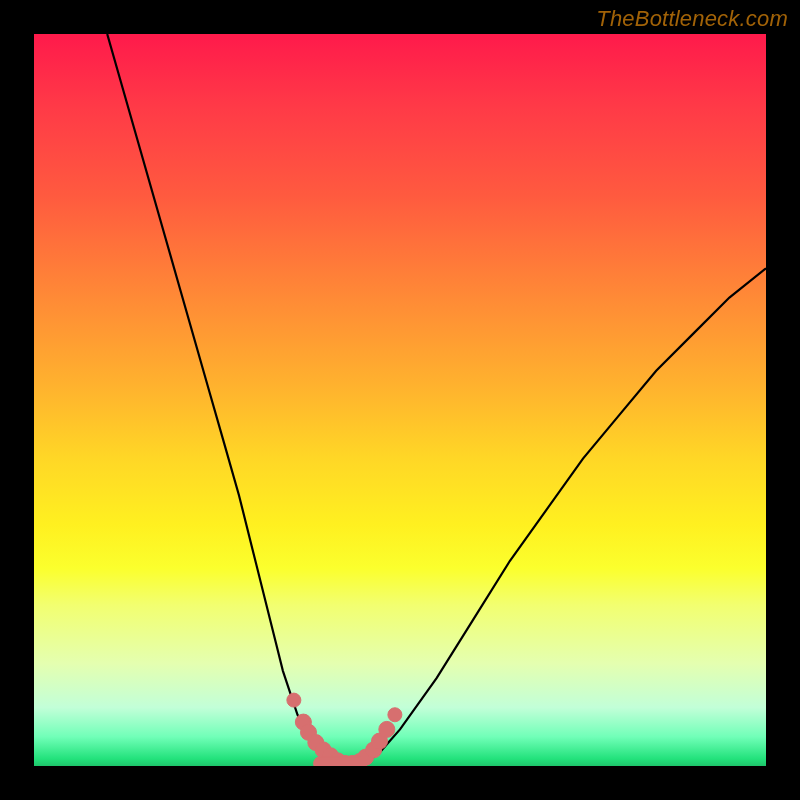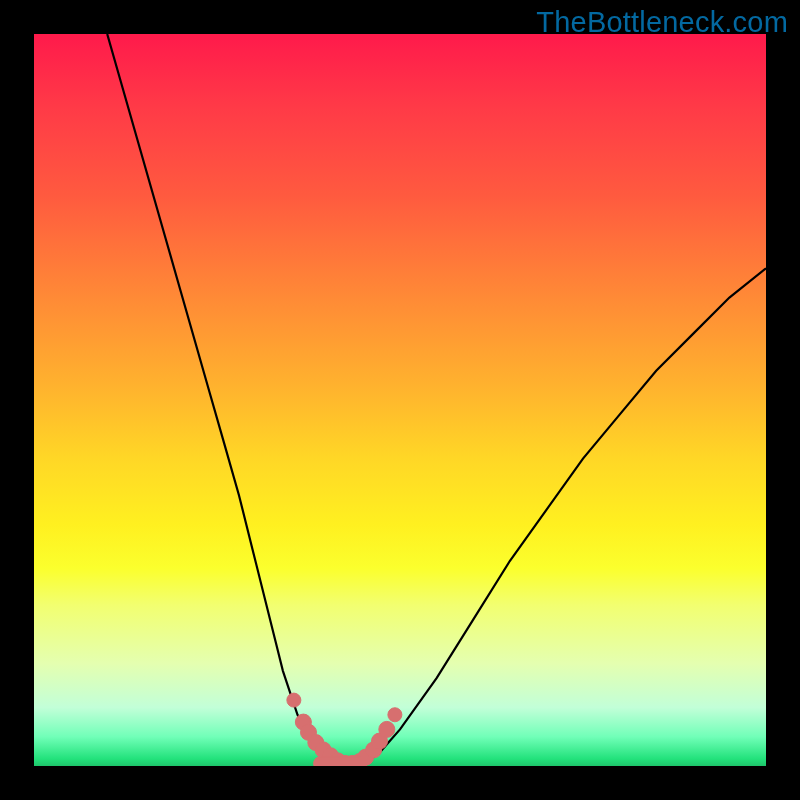--- a/index.html
+++ b/index.html
@@ -40,23 +40,24 @@
       #c2ffd8 92%,
       #71ffb8 96%,
       #23e27c 99%,
       #1ec56b 100%
     );
   }
   .watermark {
     position: absolute;
     top: 6px;
     right: 12px;
-    color: #0369a1;
-    font-size: 29px;
+    color: #a16207;
+    font-size: 22px;
     letter-spacing: 0.2px;
+    font-style: italic;
   }
   svg.chart-svg {
     position: absolute;
     left: 0;
     top: 0;
     width: 732px;
     height: 732px;
   }
   .curve {
     fill: none;

